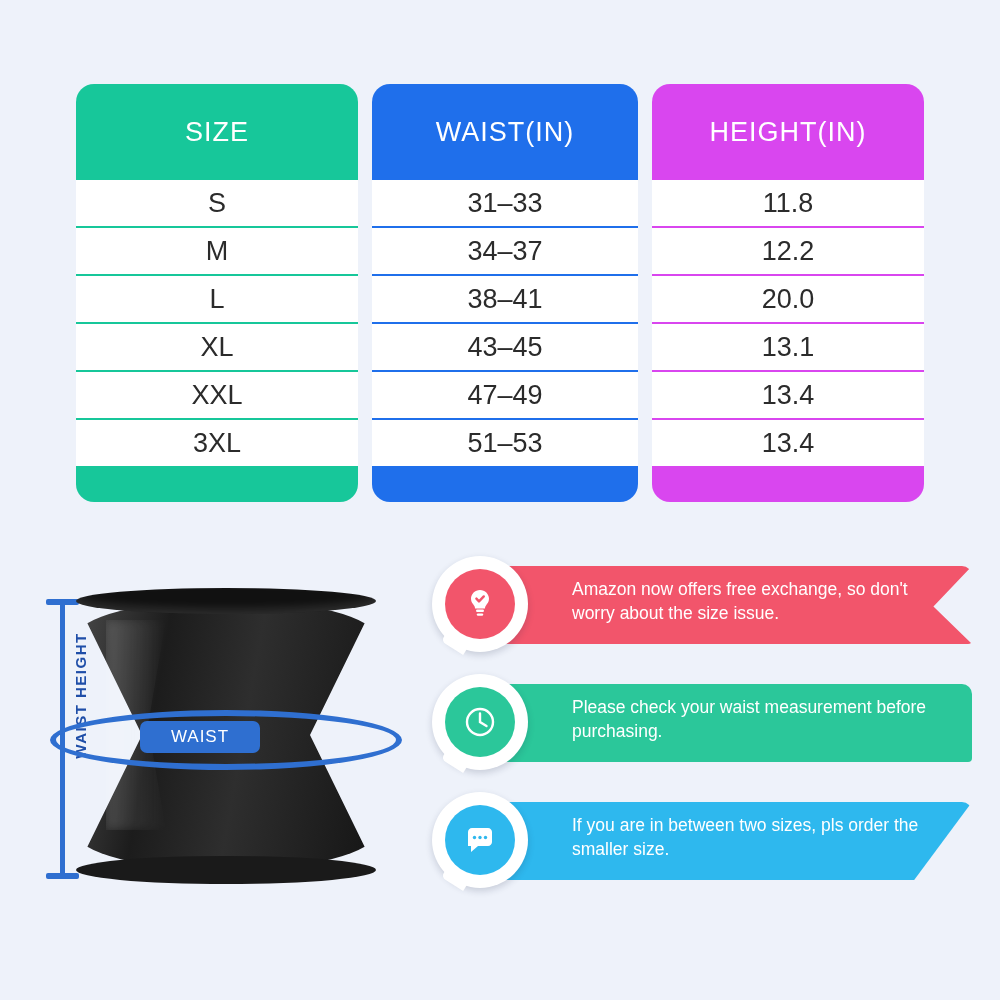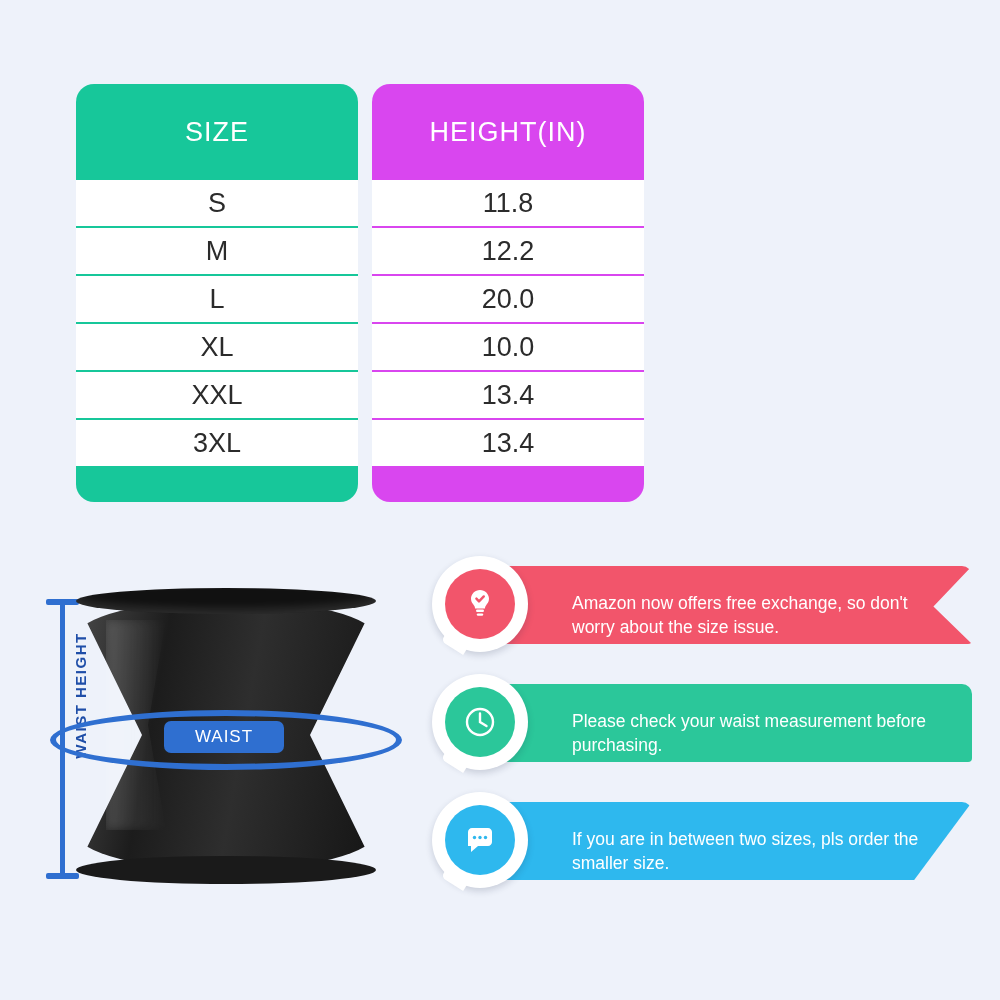--- a/index.html
+++ b/index.html
@@ -110,21 +110,21 @@
     left: 30px;
     top: 155px;
     width: 352px;
     height: 60px;
     border: 6px solid #2f6fd0;
     border-radius: 50%;
     box-sizing: border-box;
   }
   .waist-pill {
     position: absolute;
-    left: 144px;
+    left: 120px;
     top: 166px;
     width: 120px;
     height: 32px;
     background: #2f6fd0;
     border-radius: 7px;
     color: #fff;
     font-size: 17px;
     letter-spacing: 1px;
     display: flex;
     align-items: center;
@@ -196,21 +196,21 @@
     background: #2bc79a;
     clip-path: polygon(0 0, 100% 0, 100% 100%, 0 100%, 4% 50%);
   }
   .note.blue .ribbon {
     background: #2eb8ee;
     clip-path: polygon(0 0, 100% 0, 88% 100%, 0 100%);
   }
   .note-text {
     position: absolute;
     left: 140px;
-    top: 36px;
+    top: 22px;
     right: 26px;
     color: #ffffff;
     font-size: 17.5px;
     line-height: 1.35;
   }
   .badge {
     position: absolute;
     left: 0;
     top: 0;
     width: 100px;
@@ -260,27 +260,36 @@
   <div class="col size">
     <div class="col-head">SIZE</div>
     <div class="cell">S</div>
     <div class="cell">M</div>
     <div class="cell">L</div>
     <div class="cell">XL</div>
     <div class="cell">XXL</div>
     <div class="cell">3XL</div>
   </div>
 
+  <div class="col waist">
+    <div class="col-head">WAIST(IN)</div>
+    <div class="cell">31–33</div>
+    <div class="cell">34–37</div>
+    <div class="cell">38–41</div>
+    <div class="cell">43–45</div>
+    <div class="cell">47–49</div>
+    <div class="cell">51–53</div>
+  </div>
 
   <div class="col height">
     <div class="col-head">HEIGHT(IN)</div>
     <div class="cell">11.8</div>
     <div class="cell">12.2</div>
     <div class="cell">20.0</div>
-    <div class="cell">10.0</div>
+    <div class="cell">13.1</div>
     <div class="cell">13.4</div>
     <div class="cell">13.4</div>
   </div>
 
 </div>
 
 <div class="product">
 
   <div class="height-axis">
     <div class="cap top"></div>

